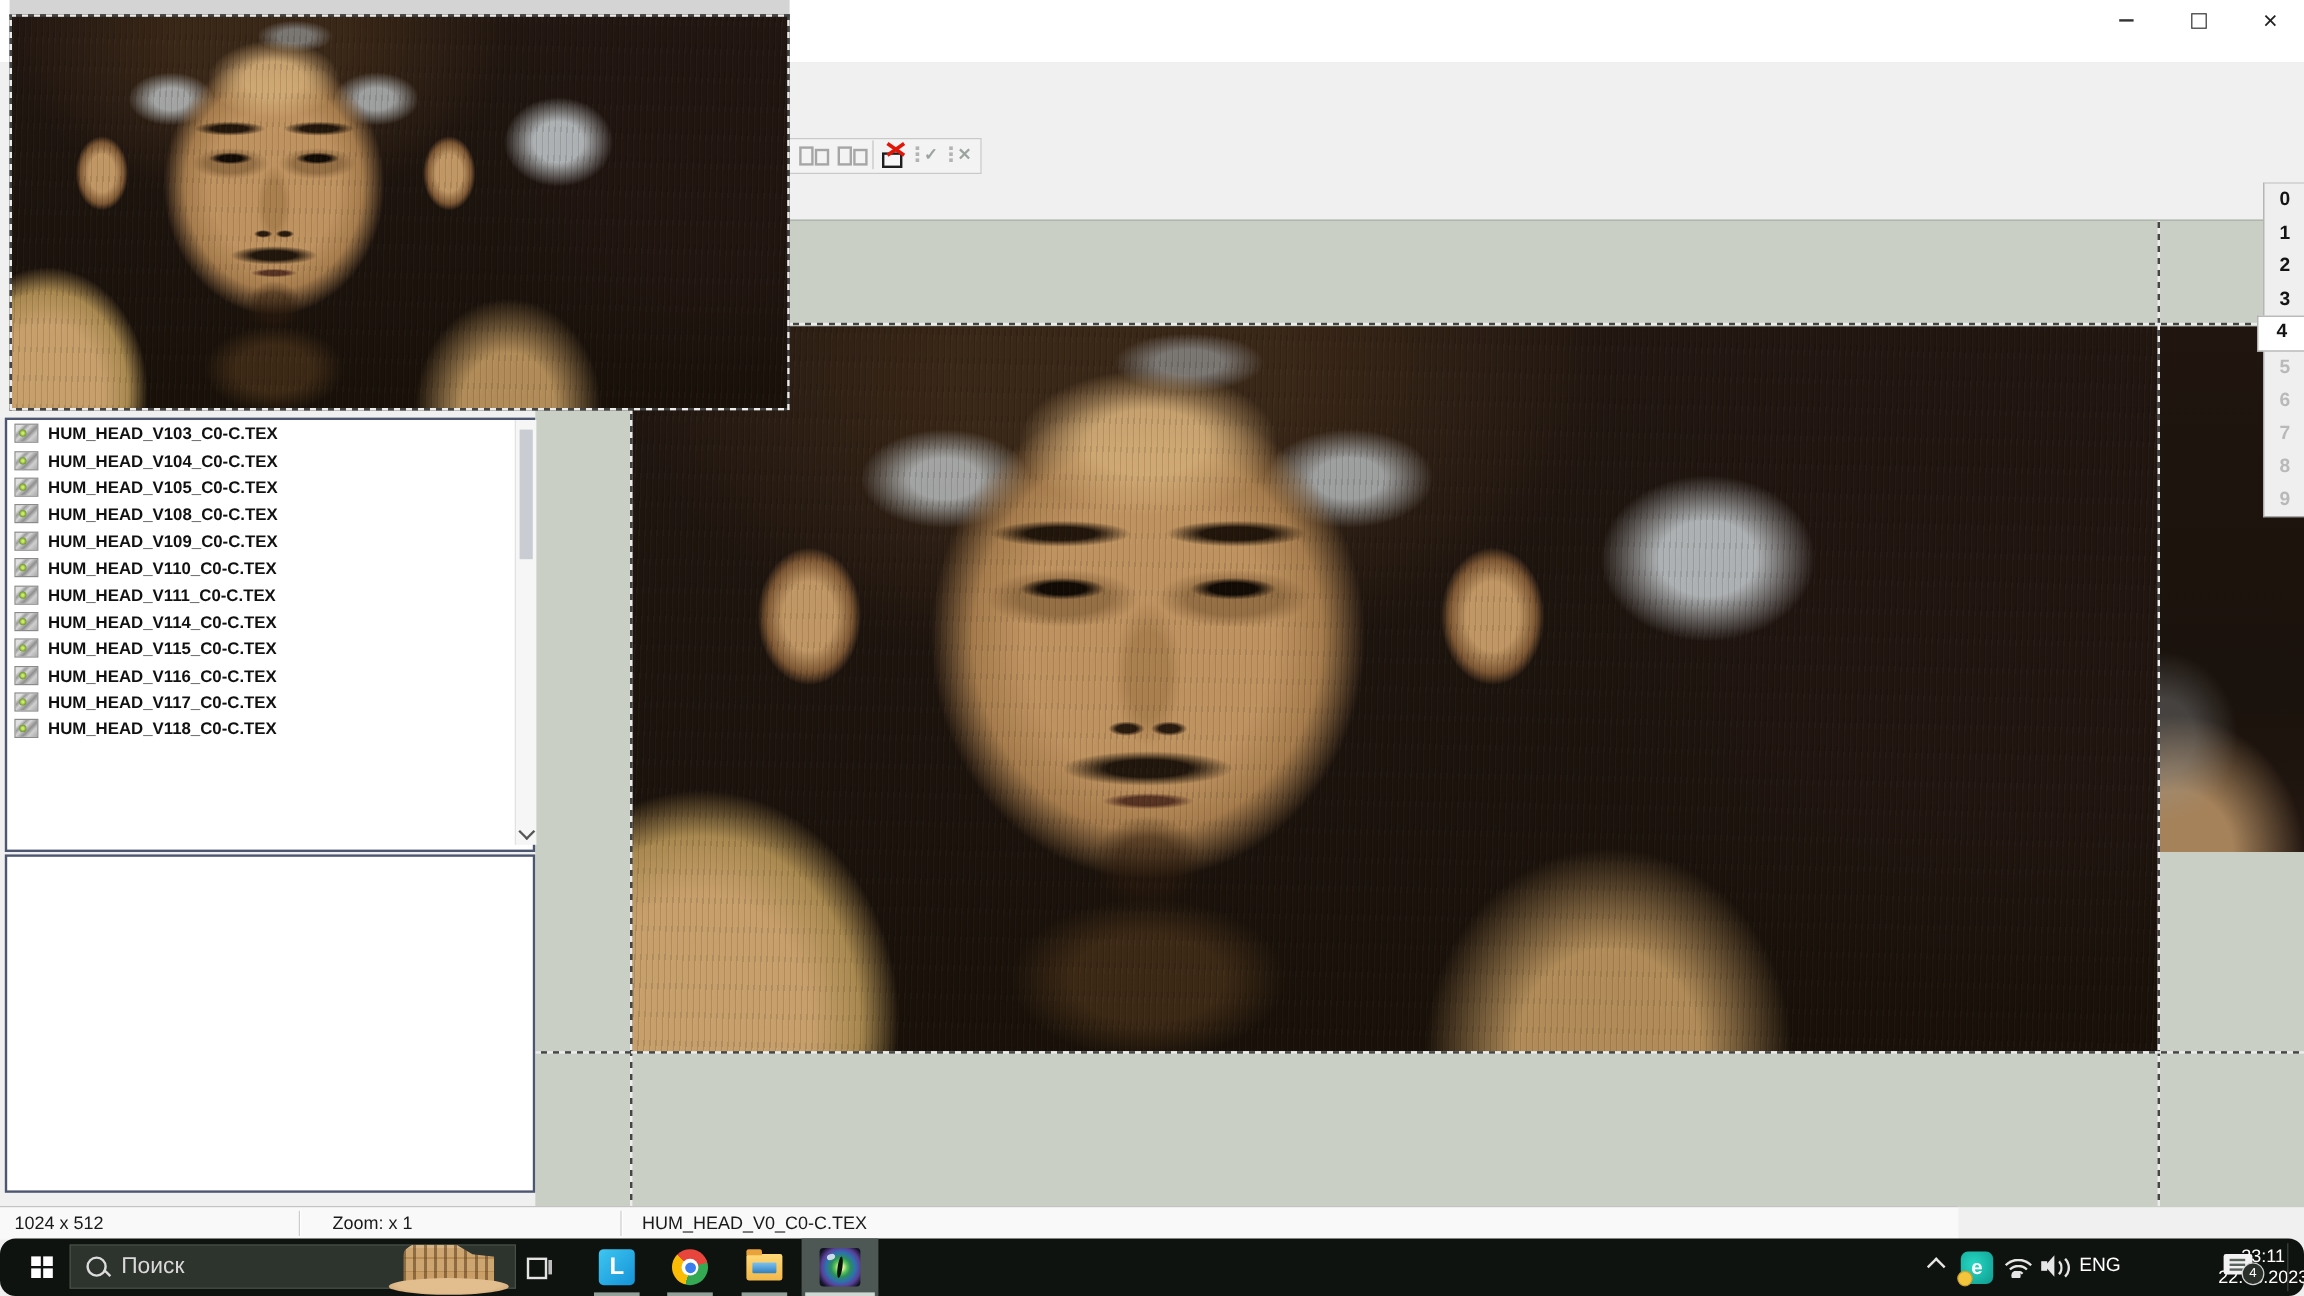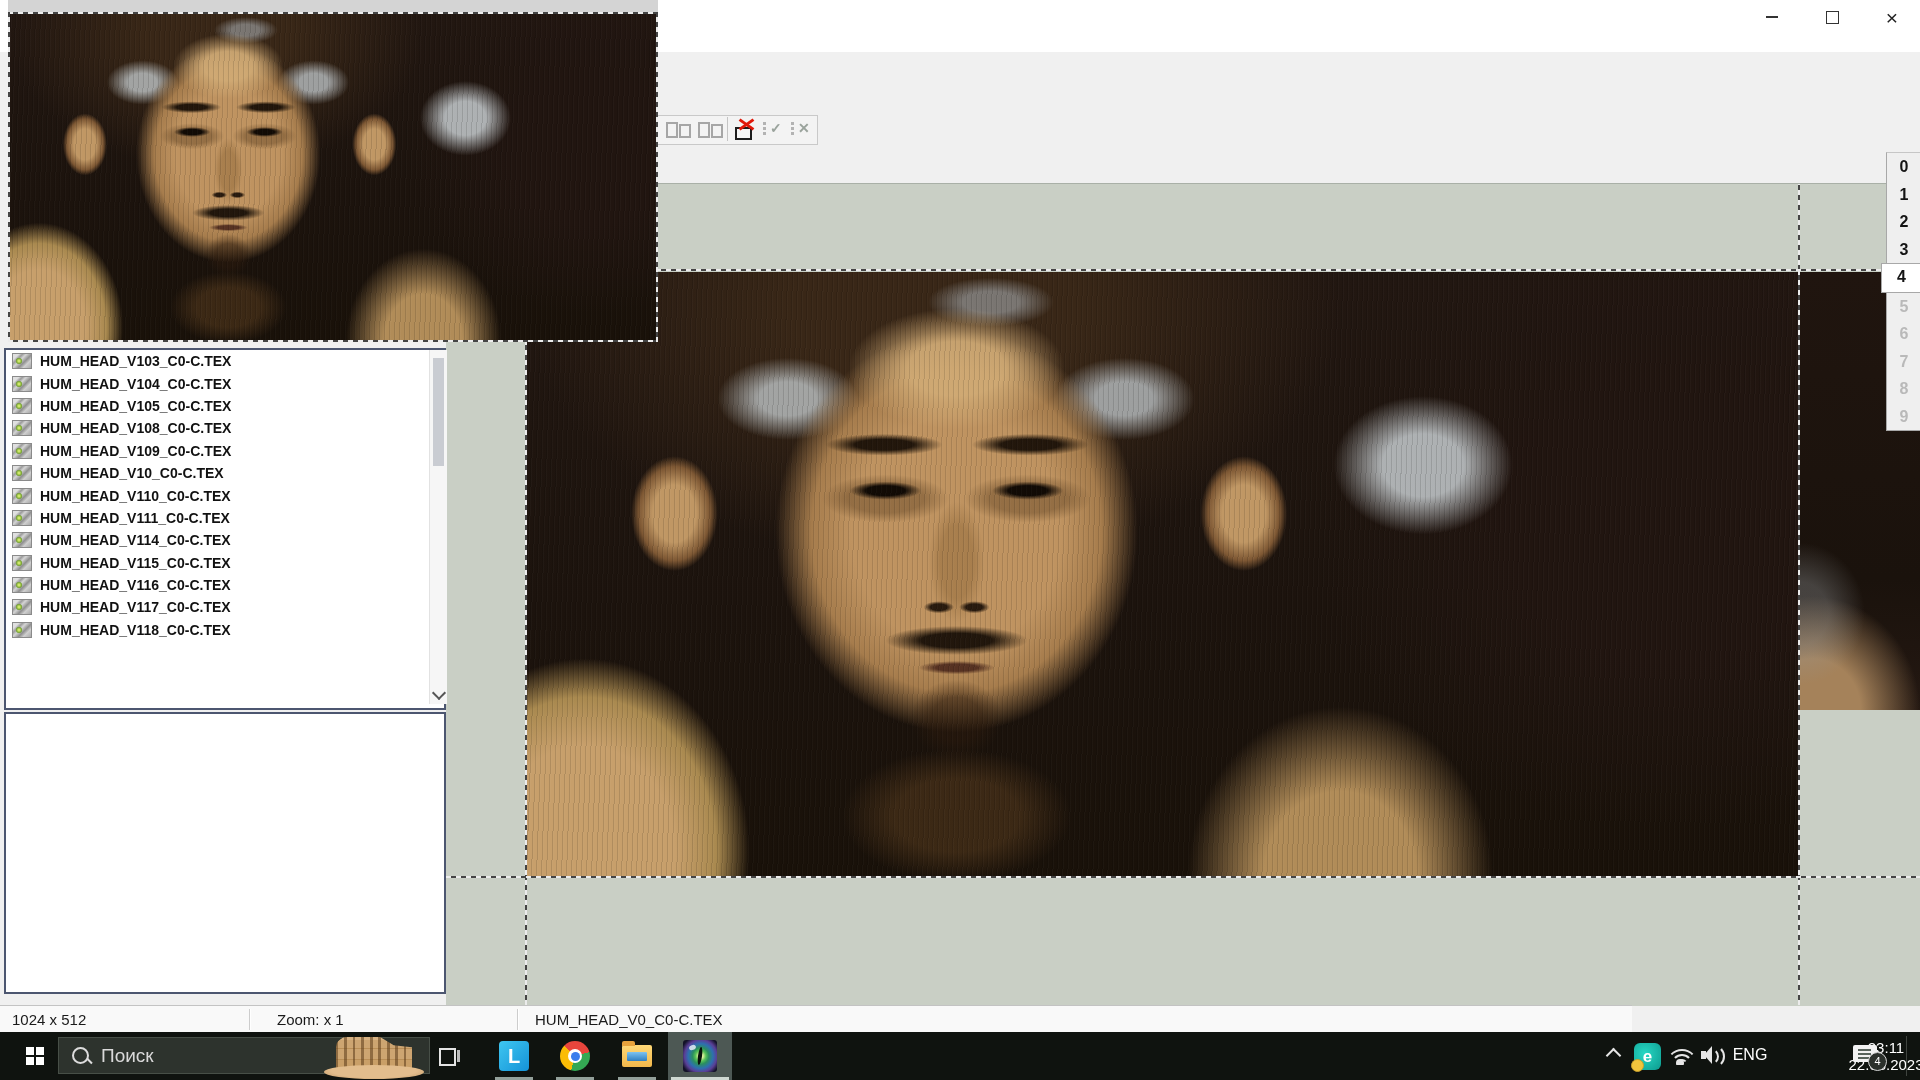--- a/index.html
+++ b/index.html
@@ -105,21 +105,21 @@
   #pv-img .ants-h,#pv-img .ants-v{position:absolute;z-index:3;}
 
   
   #status-bar{left:0;top:1005px;width:1632px;height:27px;background:#f9f9f9;border-top:1px solid #c3c3c3;z-index:10;}
   .sb-text{position:absolute;top:5px;font-size:15px;color:#1a1a1a;}
   #sb-dim{left:12px;} #sb-zoom{left:277px;} #sb-file{left:535px;}
   .sb-sep{position:absolute;top:3px;bottom:3px;width:1px;background:#cdcdcd;box-shadow:1px 0 0 #fff;}
   #sb-sep1{left:249px;} #sb-sep2{left:517px;}
 
   
-  #taskbar{left:0;top:1032px;width:1920px;height:48px;background:#0f130f;z-index:50;}
+  #taskbar{left:0;top:1032px;width:1920px;height:48px;background:#0f130f;z-index:50;border-radius:13px;}
   .tb-btn{position:absolute;top:0;height:48px;display:flex;align-items:center;justify-content:center;}
   .tb-btn.open::after{content:'';position:absolute;left:3px;right:3px;bottom:0;height:3px;background:#93a09a;}
   .tb-btn.active{background:#4d5854;}
   .tb-btn.active::after{background:#cfd8d2;}
   #tb-start{left:12px;width:46px;}
   .win-flag{width:18px;height:18px;background:
     linear-gradient(#fff,#fff) 0 0/8px 8px no-repeat,
     linear-gradient(#fff,#fff) 10px 0/8px 8px no-repeat,
     linear-gradient(#fff,#fff) 0 10px/8px 8px no-repeat,
     linear-gradient(#fff,#fff) 10px 10px/8px 8px no-repeat;}
@@ -277,24 +277,20 @@
         <div class="file-row">
           <i class="tex-icon"></i>
           <span>HUM_HEAD_V108_C0-C.TEX</span>
         </div>
 
         <div class="file-row">
           <i class="tex-icon"></i>
           <span>HUM_HEAD_V109_C0-C.TEX</span>
         </div>
 
-        <div class="file-row">
-          <i class="tex-icon"></i>
-          <span>HUM_HEAD_V10_C0-C.TEX</span>
-        </div>
 
         <div class="file-row">
           <i class="tex-icon"></i>
           <span>HUM_HEAD_V110_C0-C.TEX</span>
         </div>
 
         <div class="file-row">
           <i class="tex-icon"></i>
           <span>HUM_HEAD_V111_C0-C.TEX</span>
         </div>

